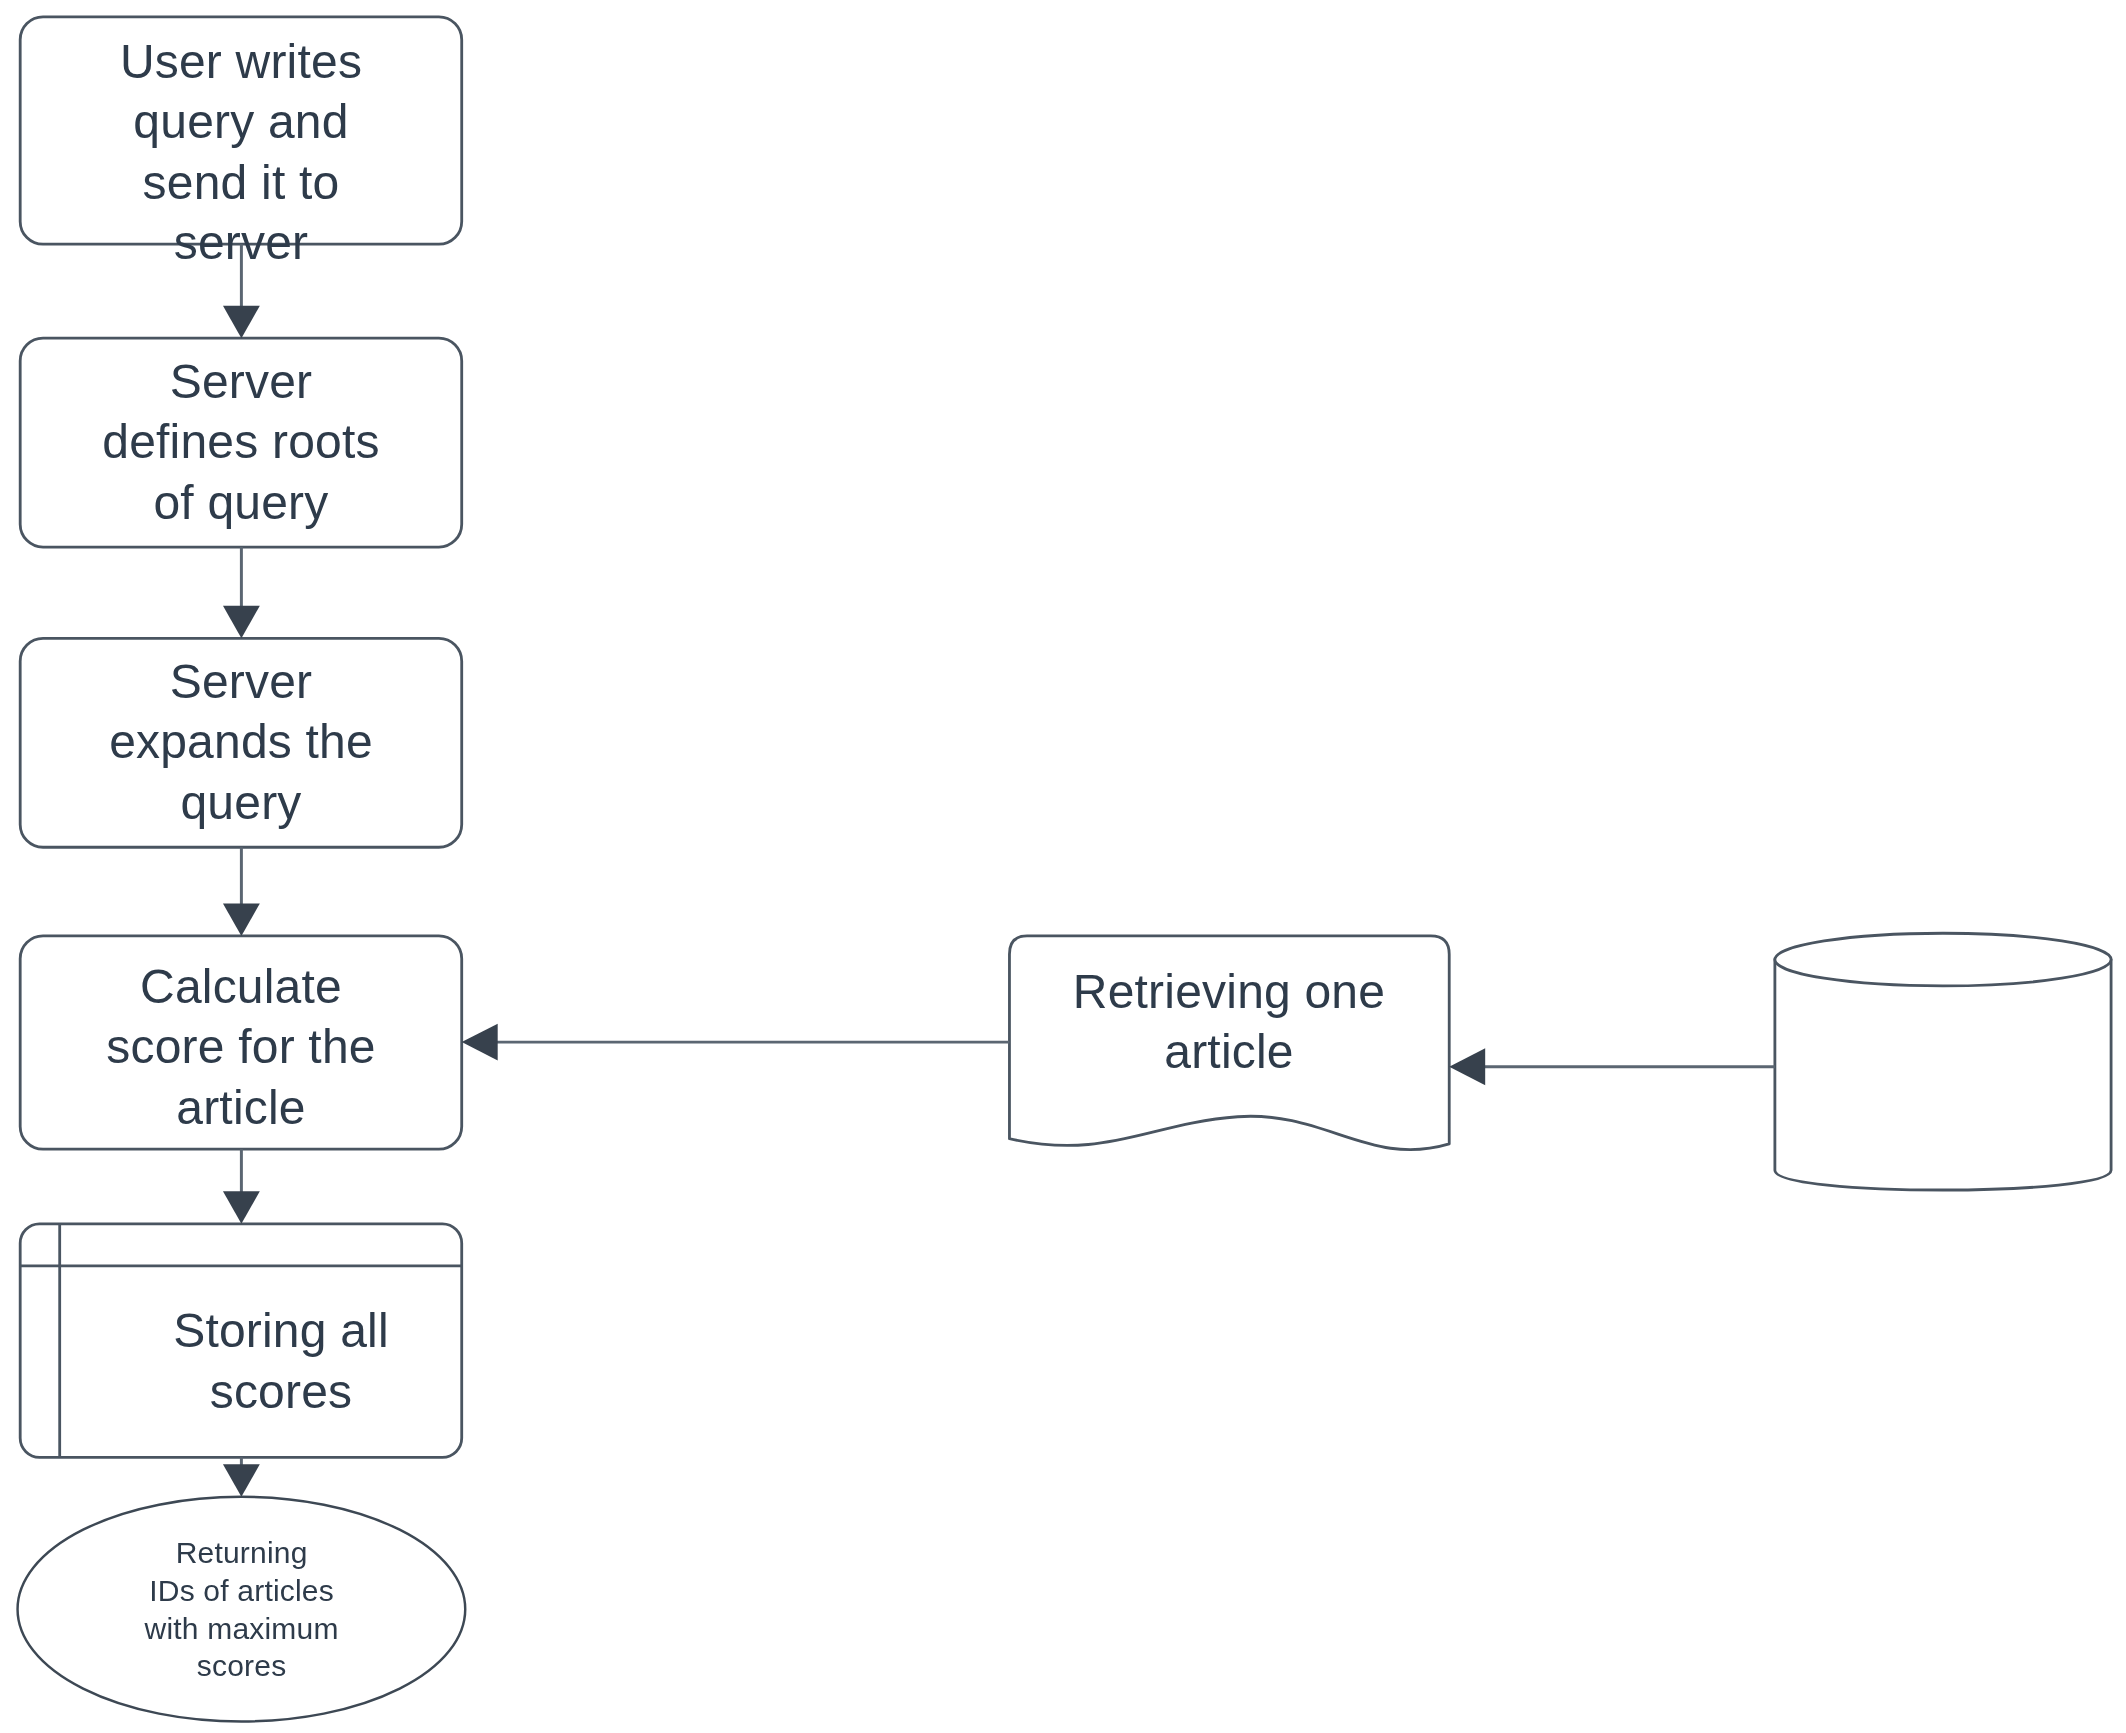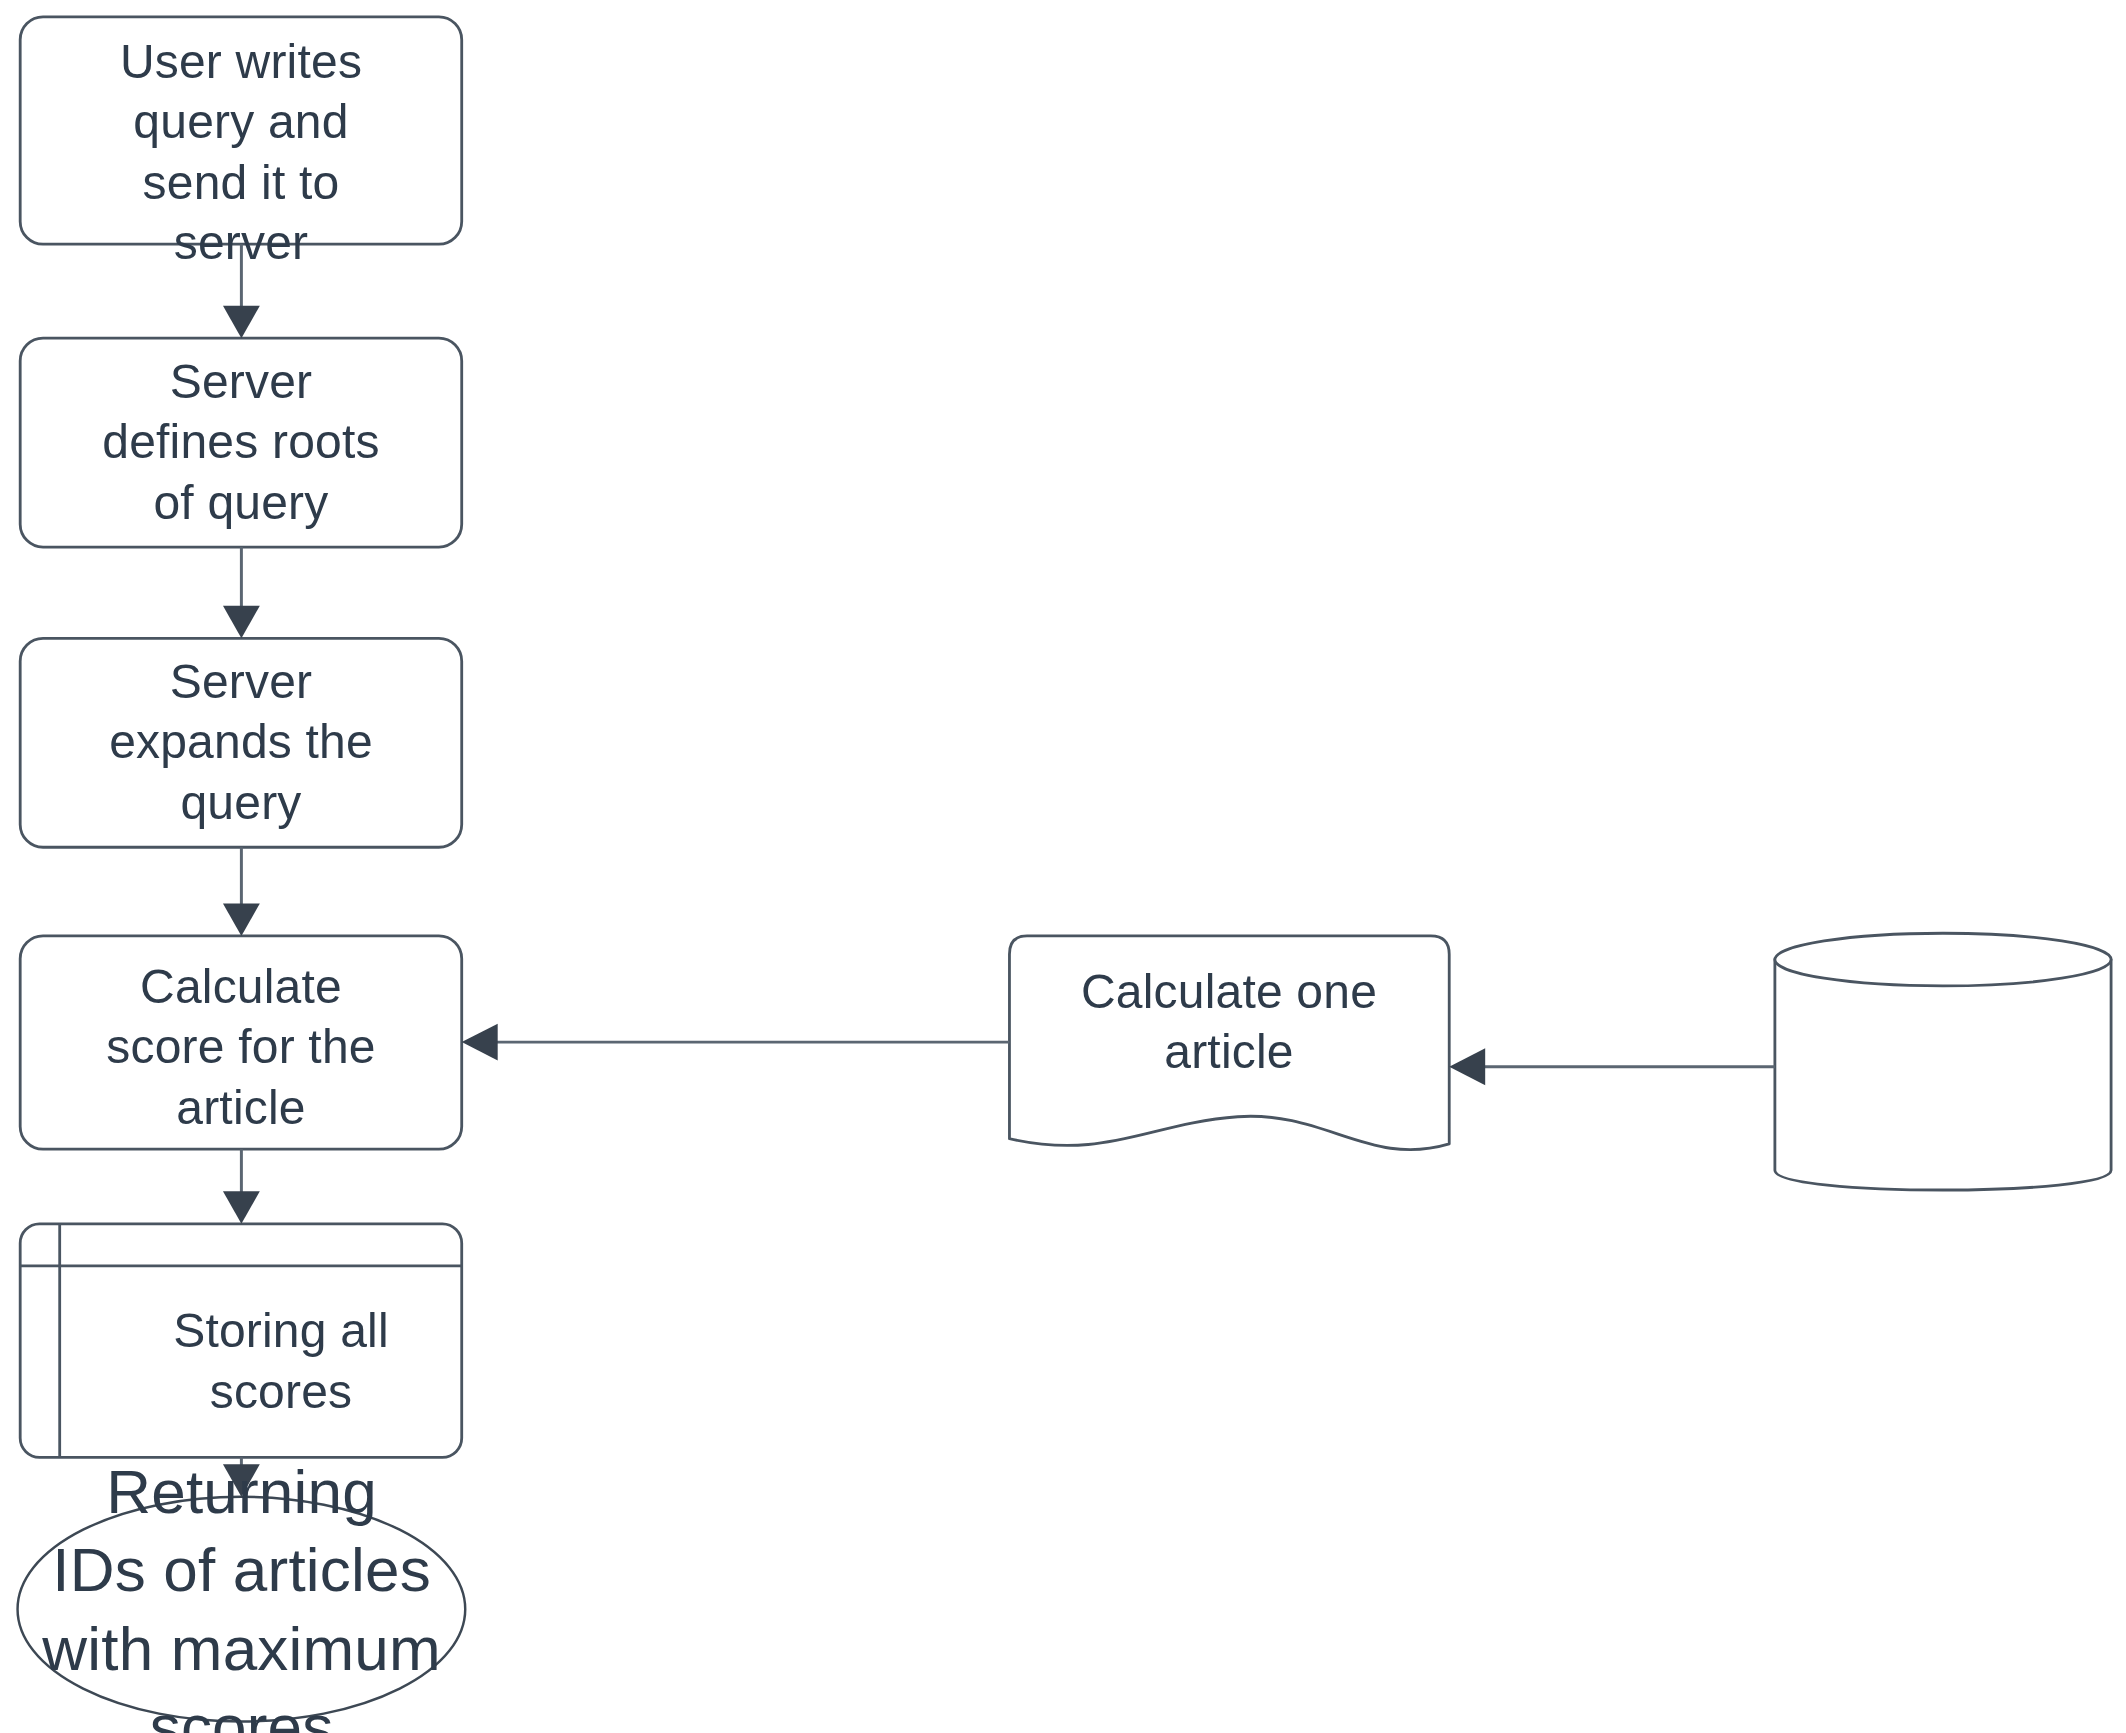--- a/index.html
+++ b/index.html
@@ -138,23 +138,23 @@
 expands the
 query</div>
 
   <div class="node-label" style="left:20px; top:936px; width:442px; height:223px;">Calculate
 score for the
 article</div>
 
   <div class="node-label" style="left:60px; top:1266px; width:442px; height:191px;">Storing all
 scores</div>
 
-  <div class="node-label" style="left:17.6px; top:1497px; width:448px; height:225px; font-size:62px;">Returning
+  <div class="node-label" style="left:17.6px; top:1497px; width:448px; height:225px; font-size:30px;">Returning
 IDs of articles
 with maximum
 scores</div>
 
-  <div class="node-label" style="left:1009px; top:936px; width:440px; height:172px;">Calculate one
+  <div class="node-label" style="left:1009px; top:936px; width:440px; height:172px;">Retrieving one
 article</div>
 
 
 </div>
 
 
 </body></html>

